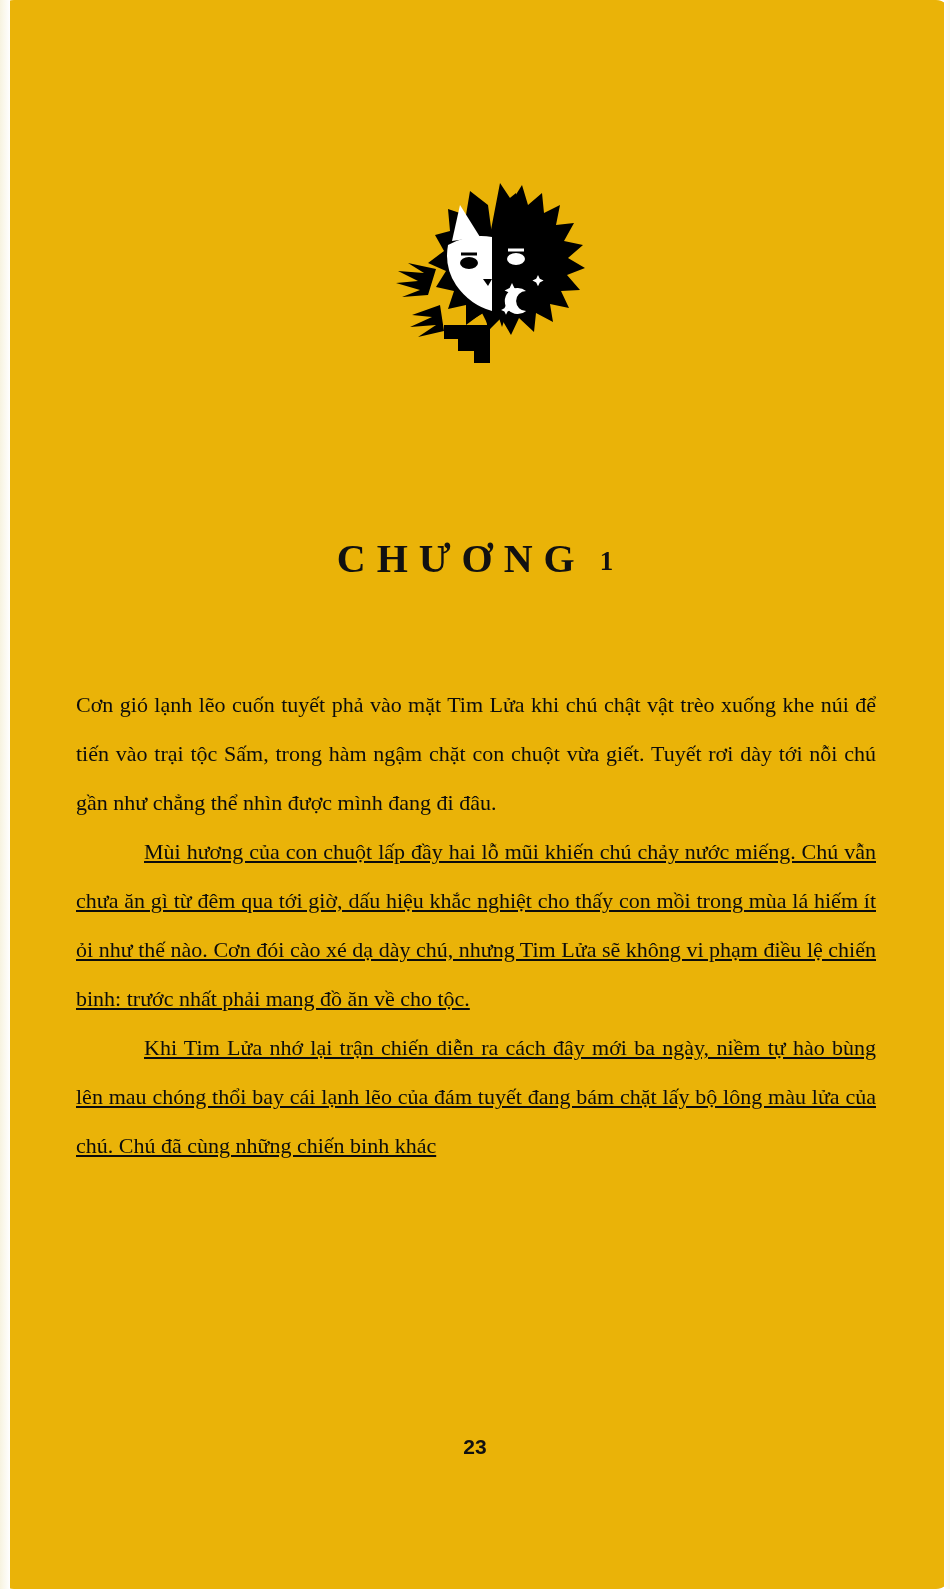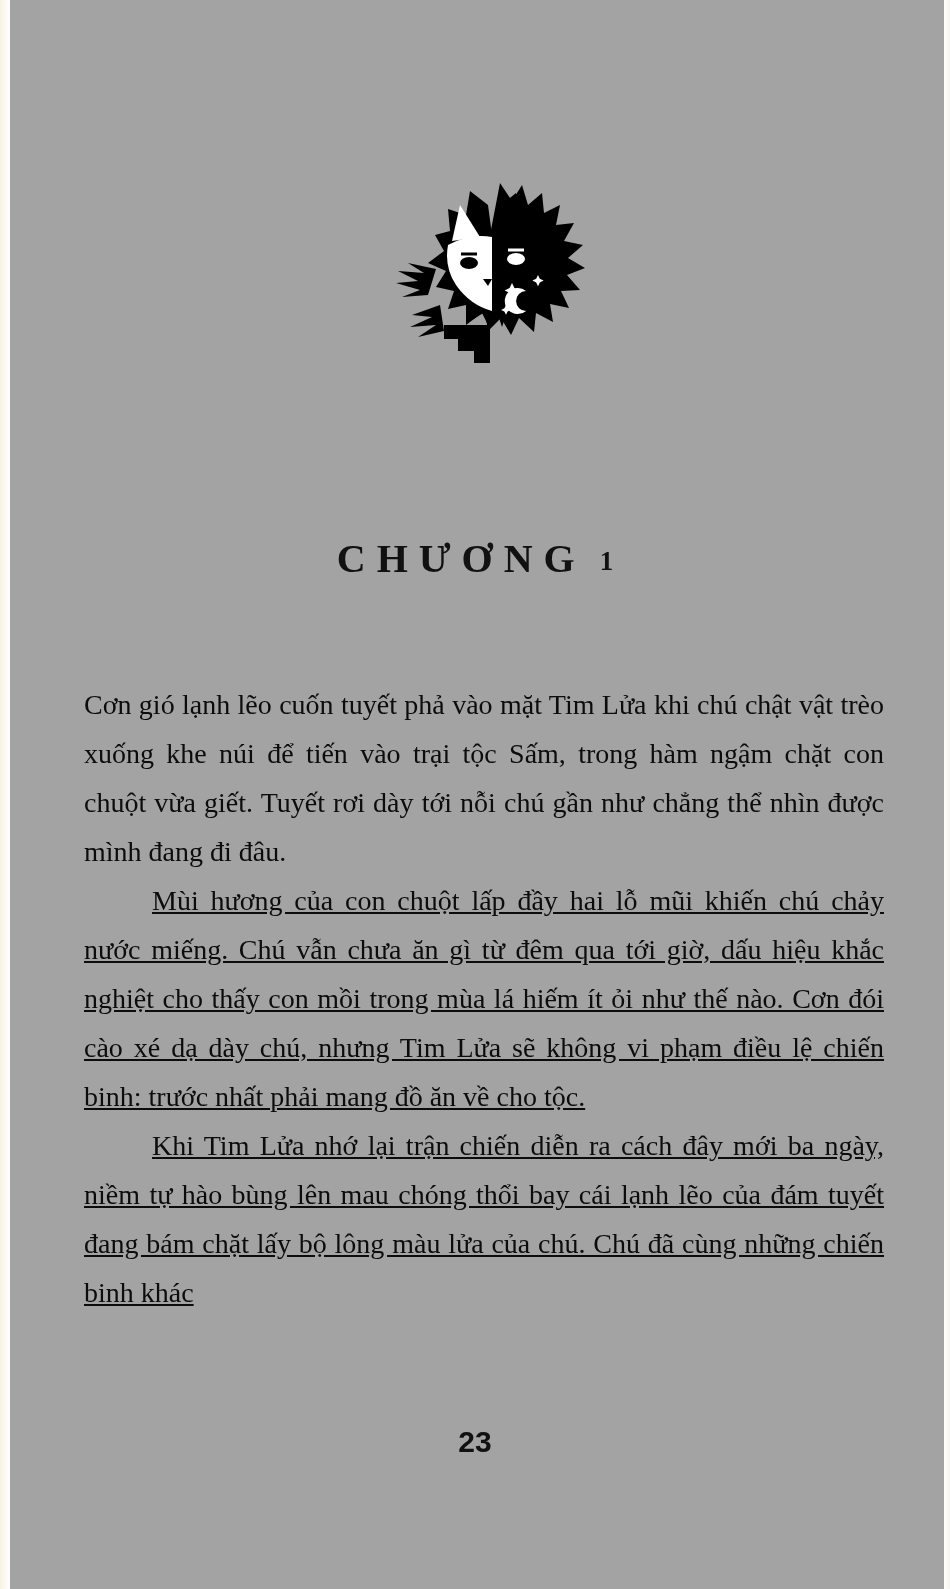--- a/index.html
+++ b/index.html
@@ -11,21 +11,22 @@
     width: 950px;
     height: 1589px;
     position: relative;
     font-family: "Liberation Serif", serif;
     color: #111111;
     overflow: hidden;
   }
   .page {
     position: absolute;
     inset: 0;
-    background: #a3a3a3;
+    background: #eab308;
+    border-radius: 14px;
   }
   
   .gutter-left {
     position: absolute;
     left: 0;
     top: 0;
     width: 10px;
     height: 100%;
     background: linear-gradient(to right, #f7f3e0, #ffffff);
   }
@@ -70,44 +71,44 @@
     font-size: 27px;
     letter-spacing: 0;
     margin-left: 14px;
     position: relative;
     top: -2px;
   }
 
   .body-text {
     position: absolute;
     top: 680px;
-    left: 84px;
+    left: 76px;
     width: 800px;
-    font-size: 28px;
+    font-size: 22px;
     line-height: 49px;
     text-align: justify;
     text-justify: inter-word;
     color: #0c0c0c;
   }
   .body-text p {
     margin: 0;
   }
   .body-text p.indent {
     text-indent: 68px;
     text-decoration: underline;
   }
 
   .page-number {
     position: absolute;
     bottom: 130px;
     left: 0;
     width: 100%;
     text-align: center;
     font-family: "Liberation Sans", sans-serif;
-    font-size: 30px;
+    font-size: 21px;
     font-weight: 700;
     color: #111111;
   }
 </style>
 </head>
 <body>
 
 <div class="page">
 
   <div class="gutter-left"></div>

